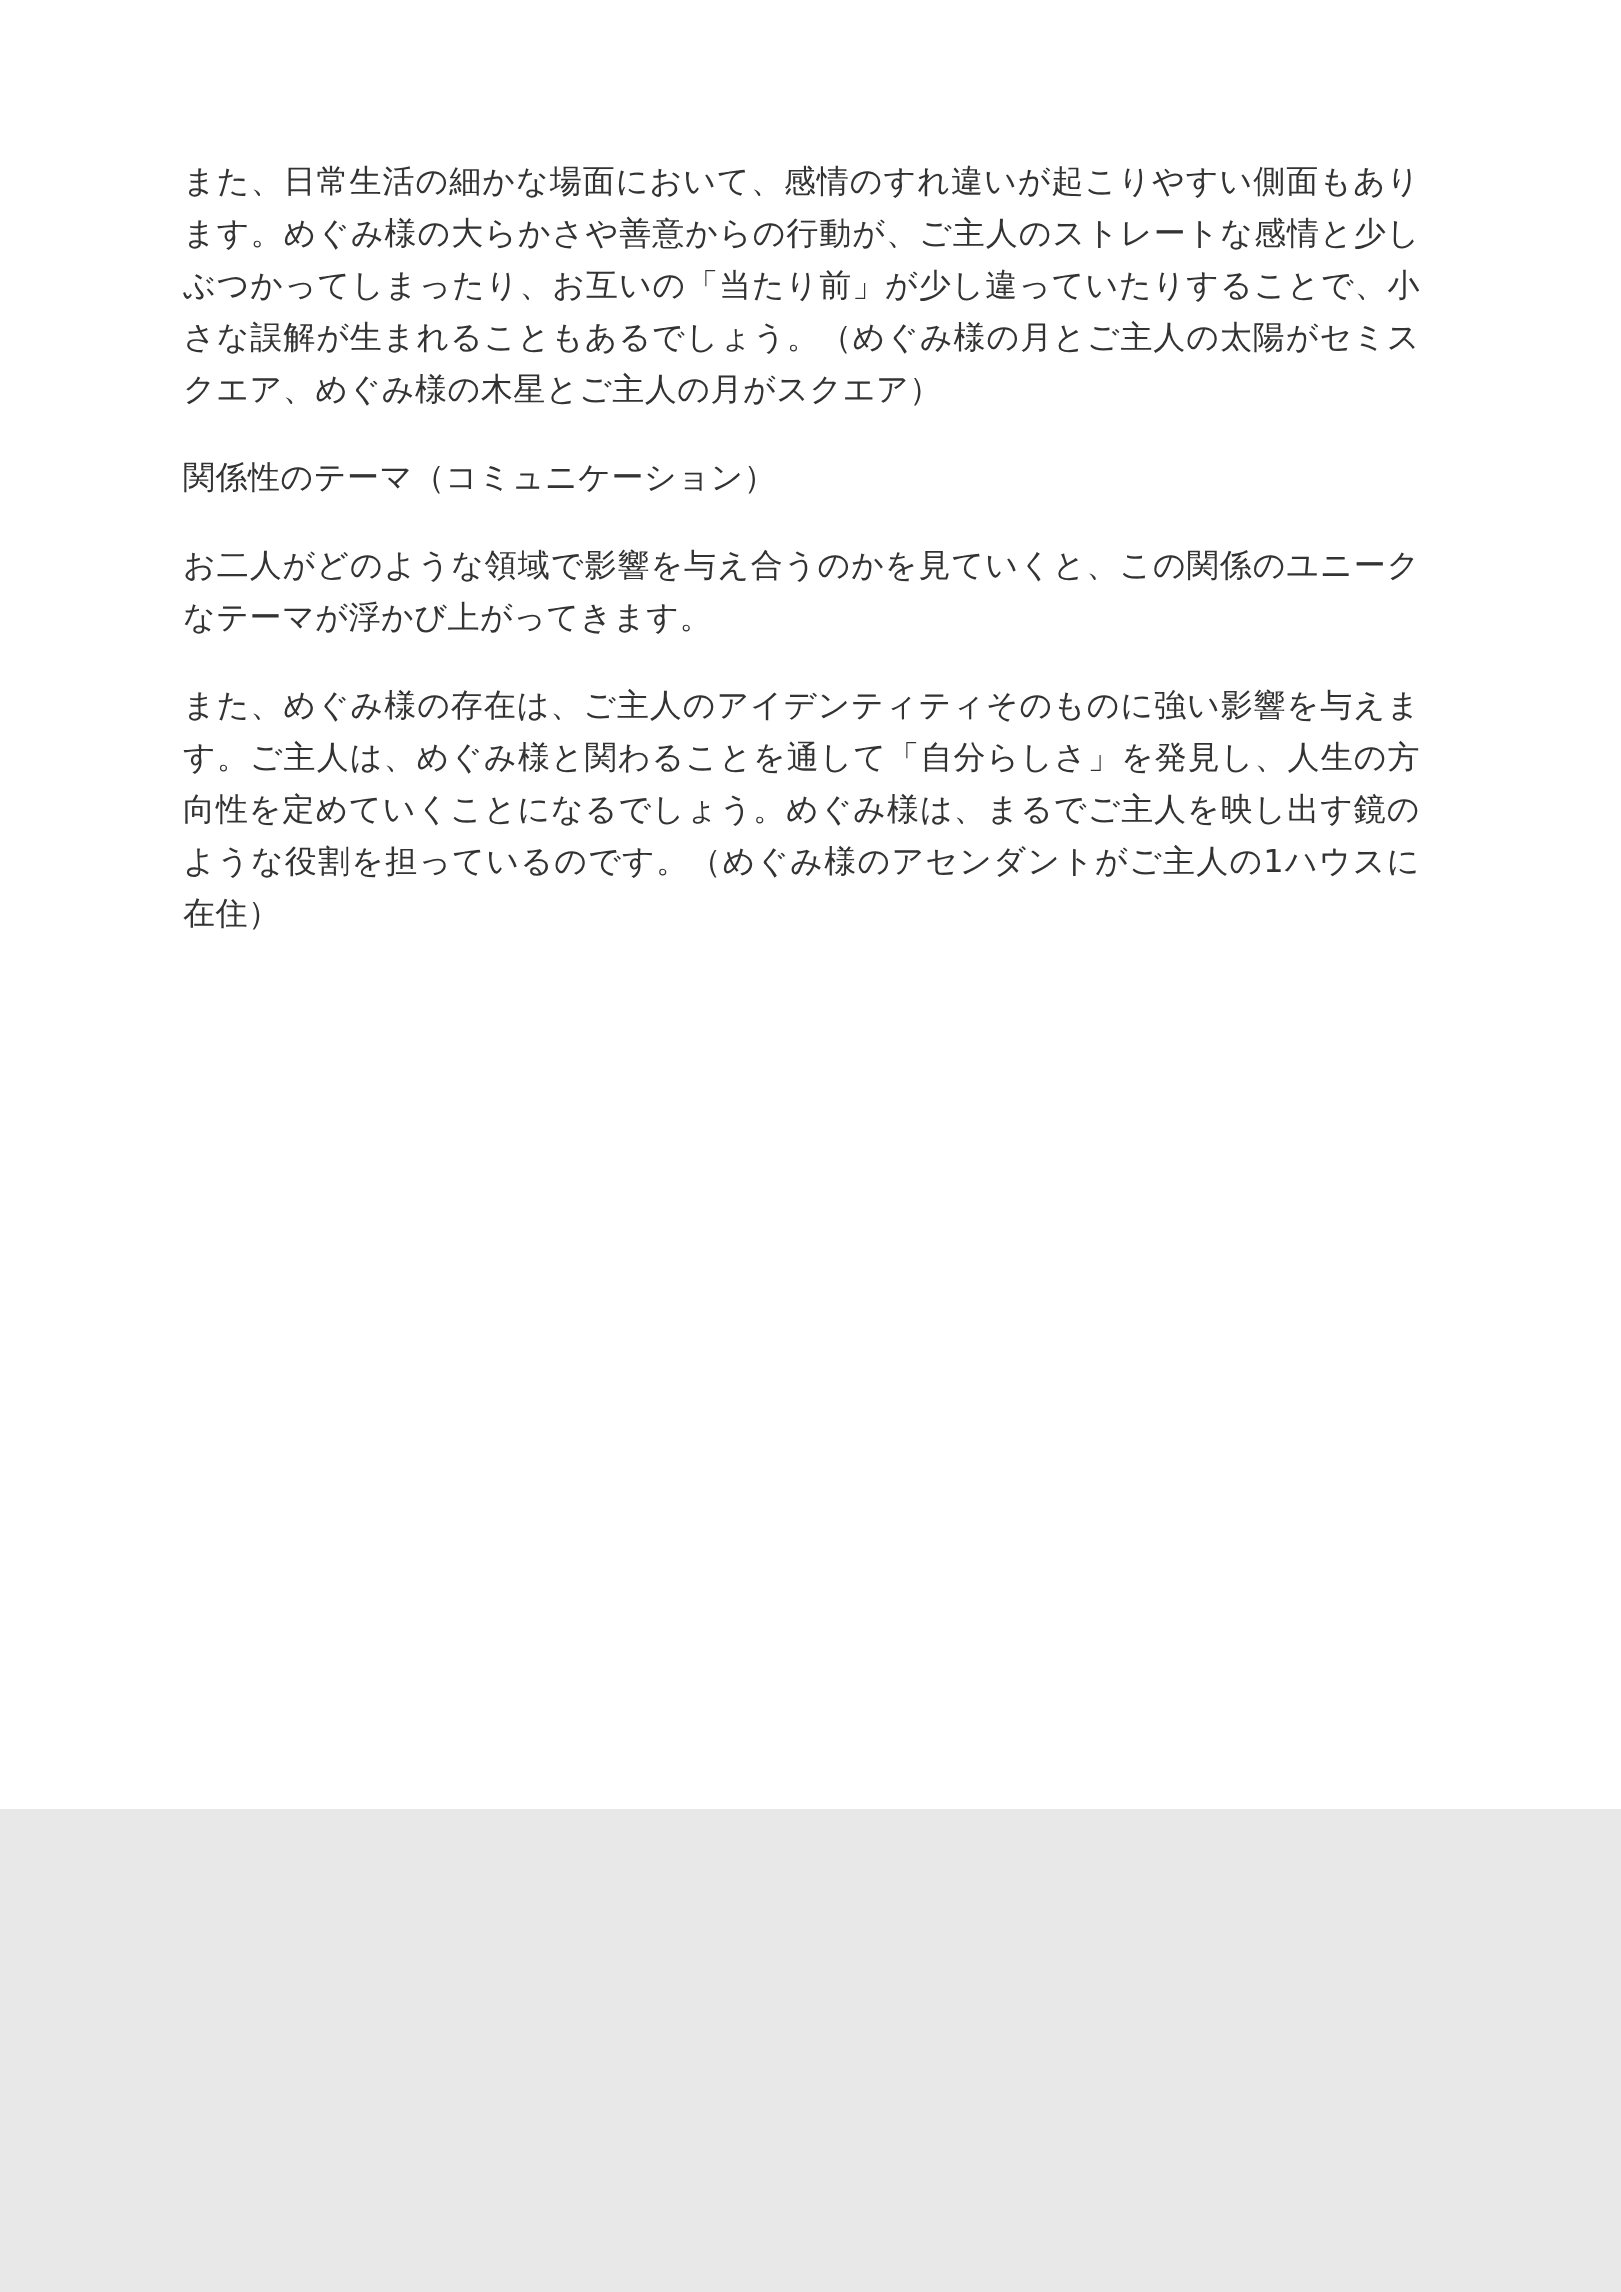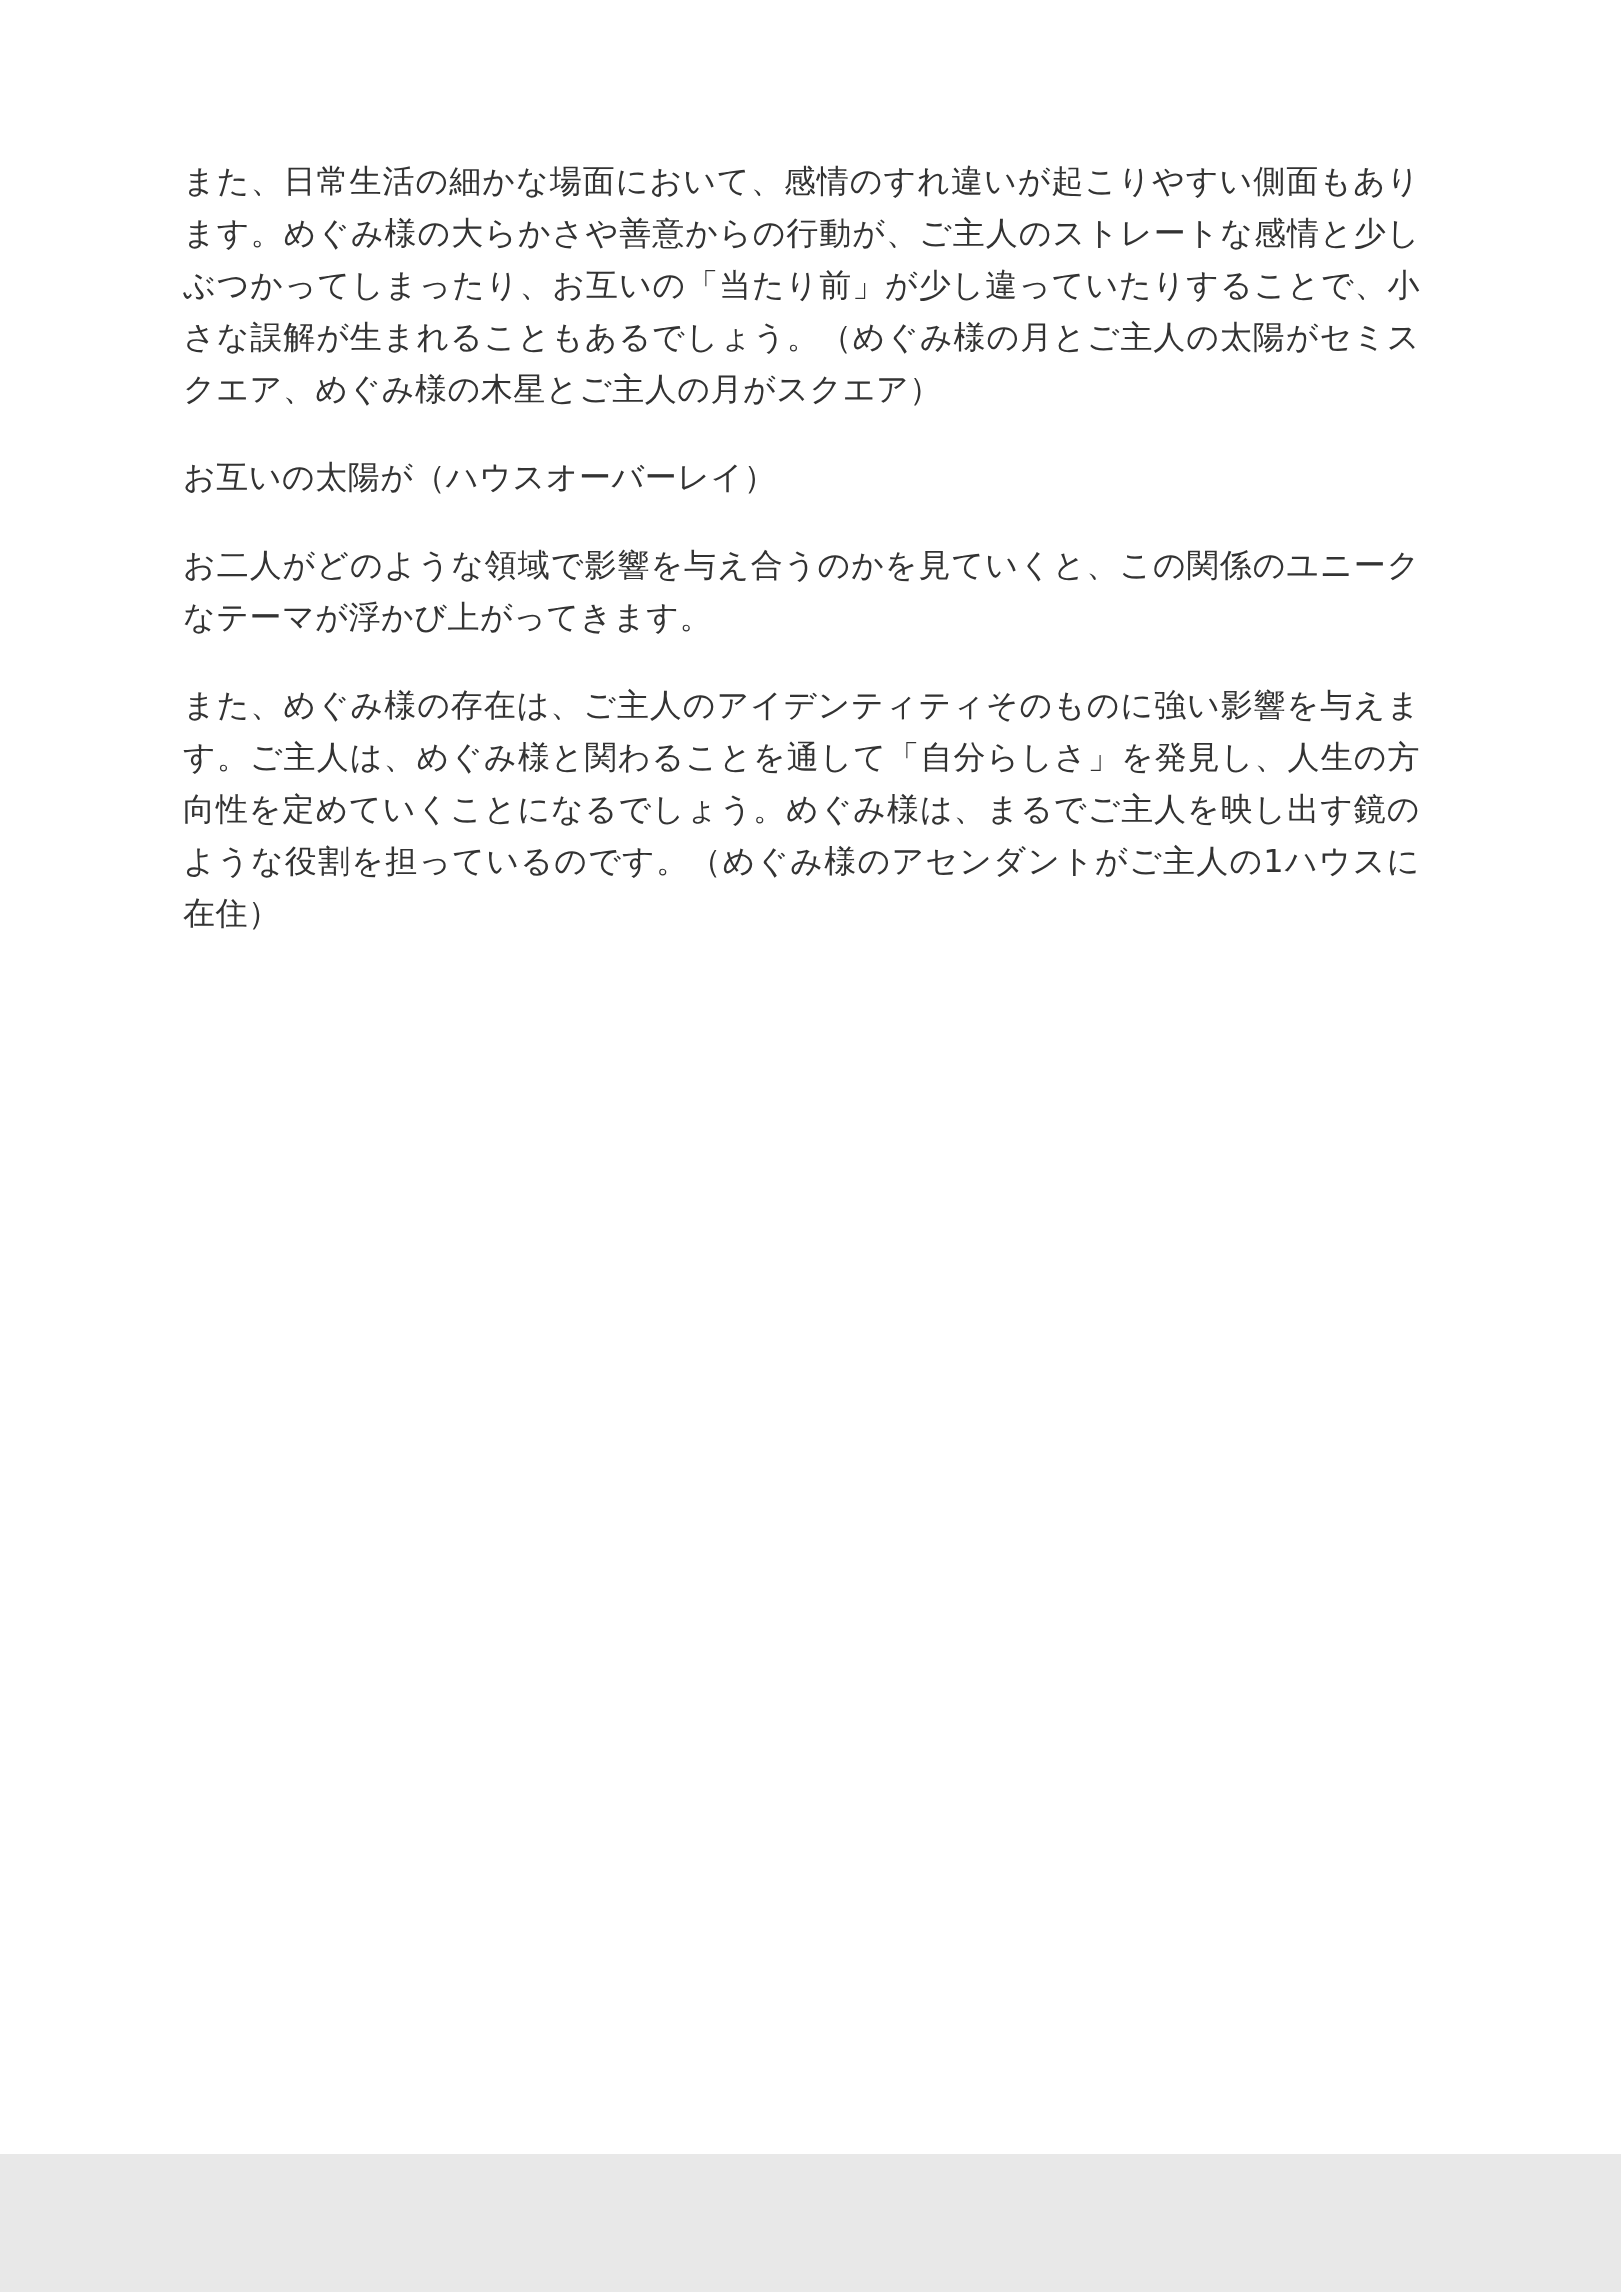--- a/index.html
+++ b/index.html
@@ -3,21 +3,21 @@
 <meta charset="utf-8">
 <style>
   html, body {
     margin: 0;
     padding: 0;
     background: #e8e8e8;
   }
   .page {
     position: relative;
     width: 1621px;
-    height: 2154px;
+    height: 1809px;
     background: #ffffff;
     margin: 0 auto;
     overflow: hidden;
     font-family: "DejaVu Sans", "Liberation Sans", sans-serif;
   }
   .content {
     position: absolute;
     left: 183px;
     top: 155px;
     width: 1237px;
@@ -52,21 +52,21 @@
     letter-spacing: 1px;
     color: #9a9a9a;
   }
 </style>
 </head>
 <body>
 
 <div class="page">
   <div class="content">
     <p class="para">また、日常生活の細かな場面において、感情のすれ違いが起こりやすい側面もあります。めぐみ様の大らかさや善意からの行動が、ご主人のストレートな感情と少しぶつかってしまったり、お互いの「当たり前」が少し違っていたりすることで、小さな誤解が生まれることもあるでしょう。（めぐみ様の月とご主人の太陽がセミスクエア、めぐみ様の木星とご主人の月がスクエア）</p>
-    <p class="heading">お互いの太陽が（ハウスオーバーレイ）</p>
+    <p class="heading">関係性のテーマ（コミュニケーション）</p>
     <p class="para">お二人がどのような領域で影響を与え合うのかを見ていくと、この関係のユニークなテーマが浮かび上がってきます。</p>
     <p class="para">また、めぐみ様の存在は、ご主人のアイデンティティそのものに強い影響を与えます。ご主人は、めぐみ様と関わることを通して「自分らしさ」を発見し、人生の方向性を定めていくことになるでしょう。めぐみ様は、まるでご主人を映し出す鏡のような役割を担っているのです。（めぐみ様のアセンダントがご主人の1ハウスに在住）</p>
   </div>
 
   <div class="footer-brand">LISA - ARI占星学総合研究所</div>
   <div class="footer-page">5 / 8</div>
 </div>
 
 
 </body></html>

